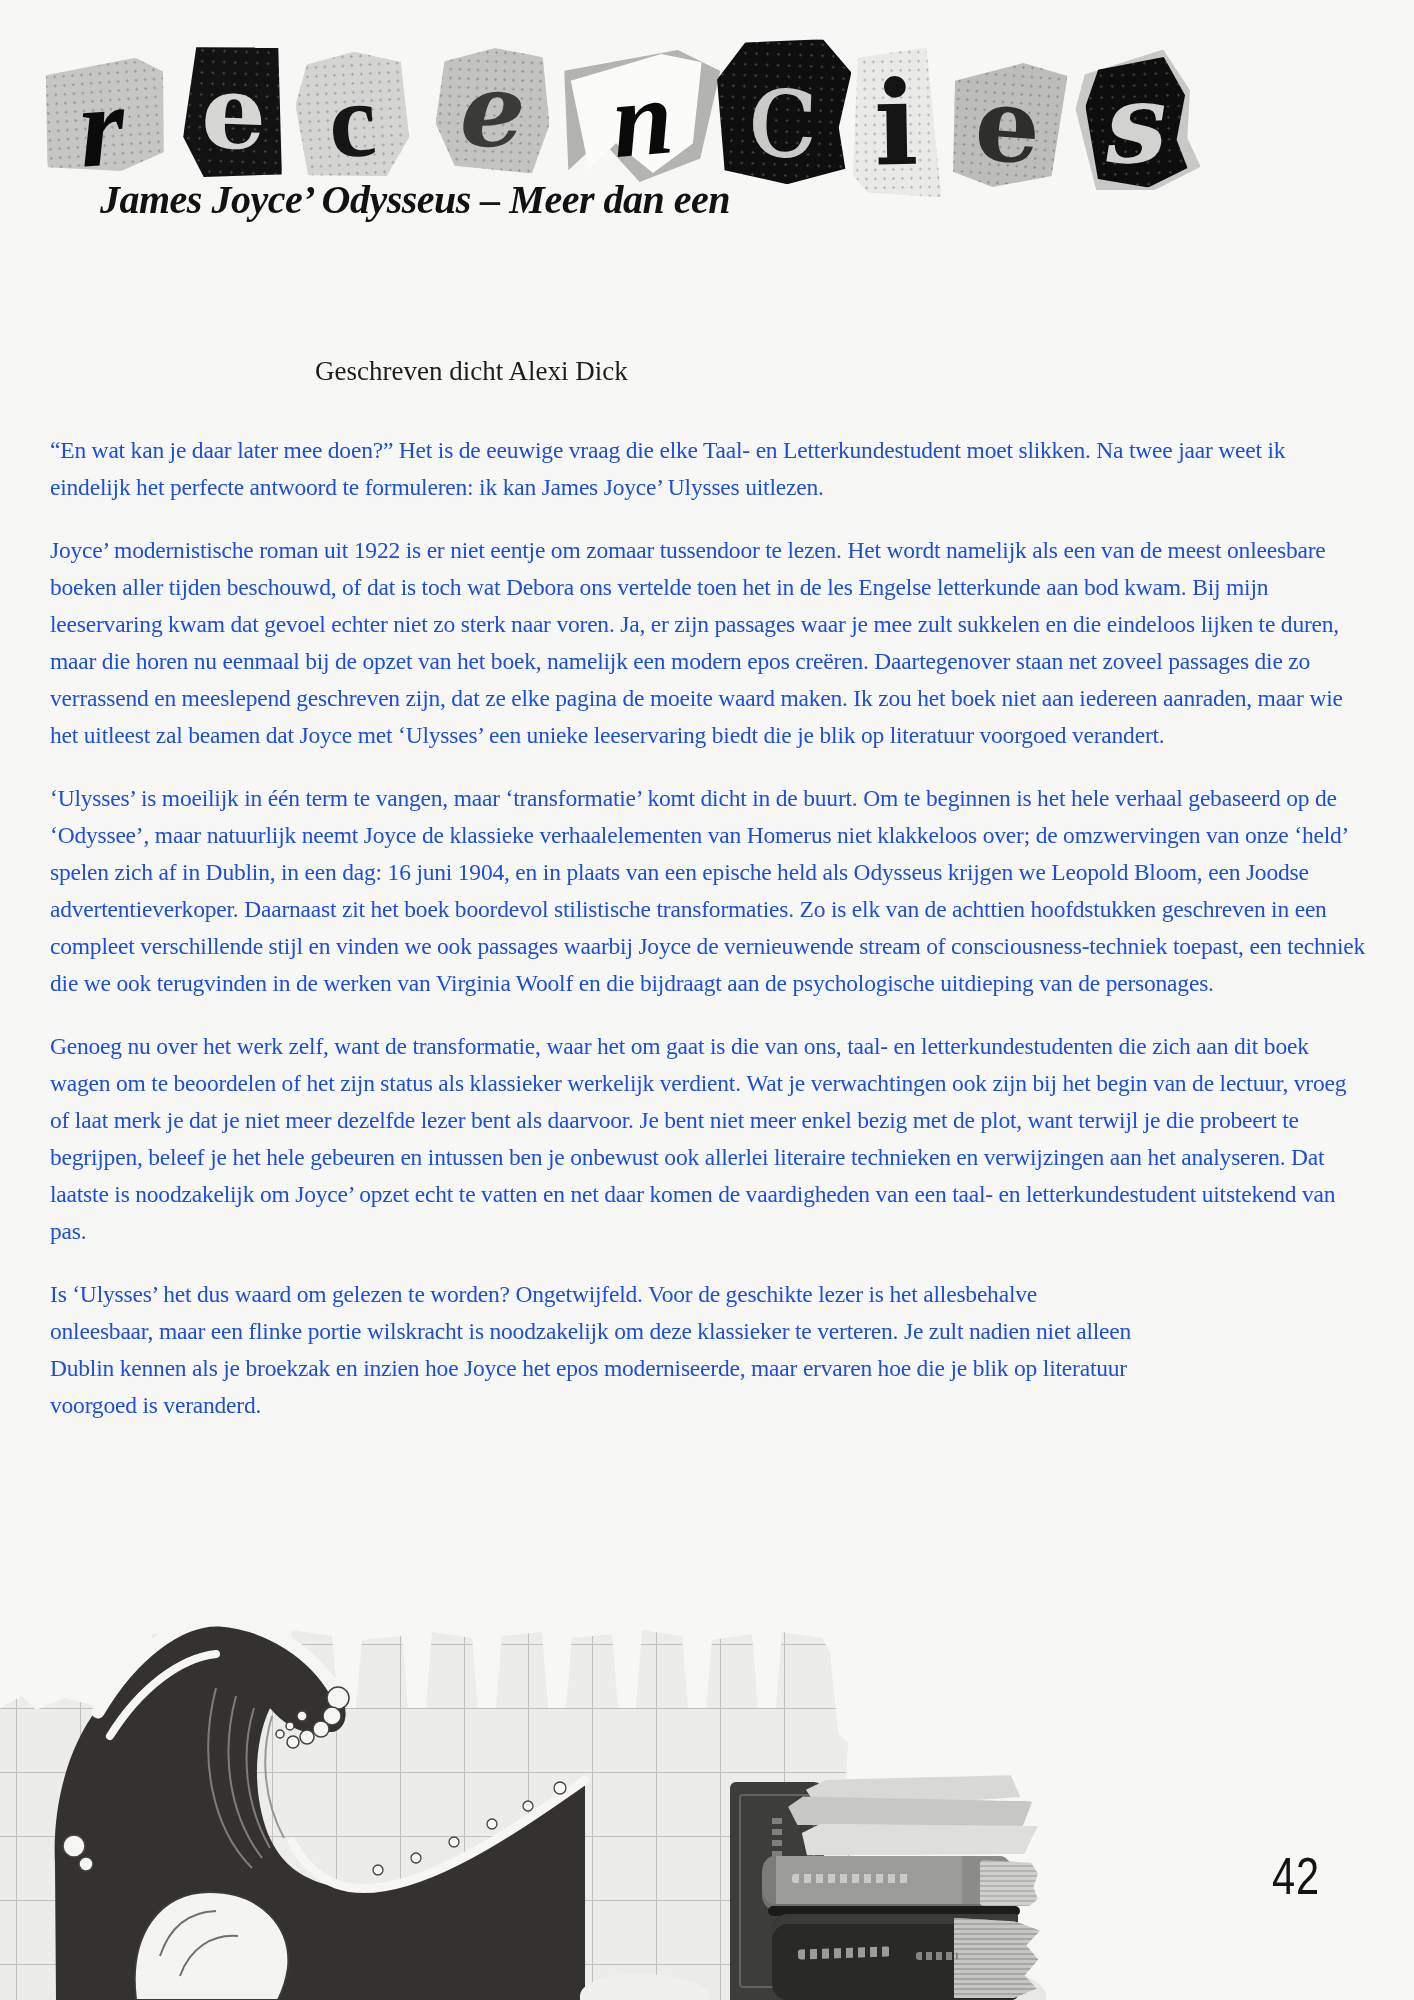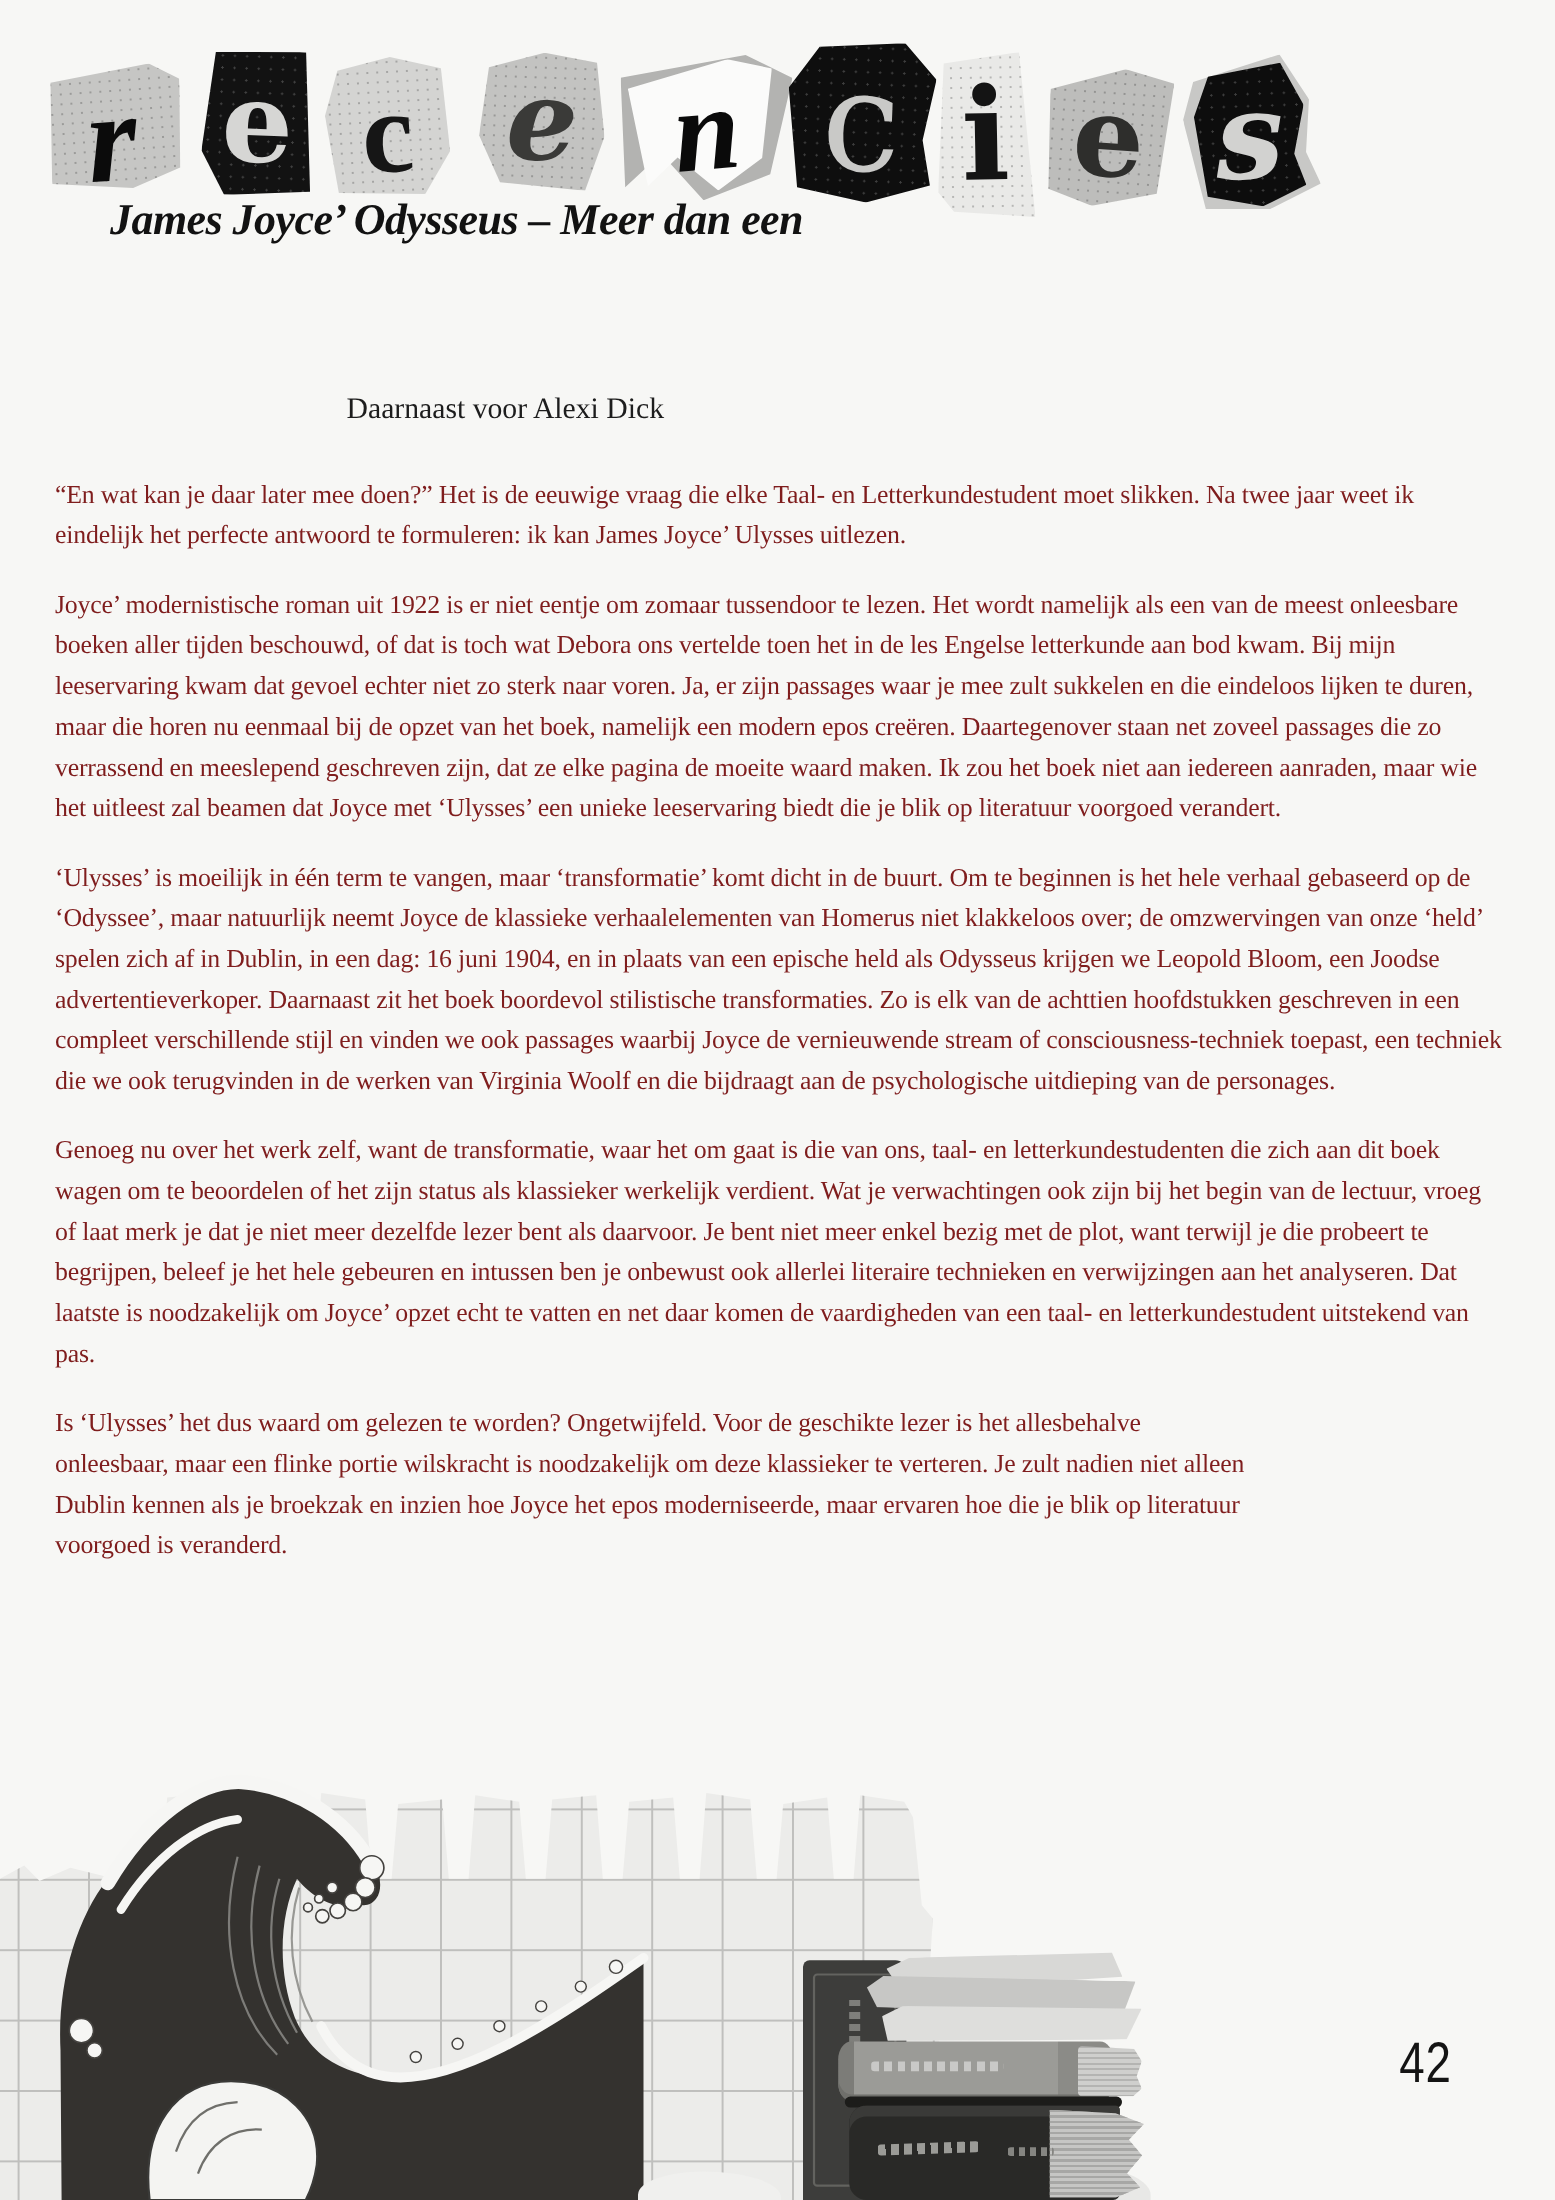--- a/index.html
+++ b/index.html
@@ -56,21 +56,21 @@
   .t9 .paper{background-color:#0d0d0d;clip-path:polygon(14% 8%,80% 0%,100% 30%,90% 64%,100% 86%,60% 100%,10% 92%,0% 36%);}
   .g9{font:italic 700 110px "DejaVu Serif",serif;color:#d2d2d0;}
 
   
   .title-block{position:absolute;left:0;top:172px;width:830px;text-align:center;z-index:4;}
   .title-line{display:block;font:italic 700 40px/55px "Liberation Serif",serif;letter-spacing:-.5px;color:#121212;}
   .byline{position:absolute;left:315px;top:356px;font:400 27px "Liberation Serif",serif;color:#1d1d1d;z-index:4;}
 
   
   .body-text{position:absolute;left:50px;top:432px;width:1320px;z-index:4;}
-  .body-text p{margin:0 0 26px 0;font-size:23.5px;line-height:37px;letter-spacing:-.2px;color:#7f1d1d;}
+  .body-text p{margin:0 0 26px 0;font-size:23.5px;line-height:37px;letter-spacing:-.2px;color:#1d4ed8;}
   .body-text p.narrow{max-width:1090px;margin-top:12px;}
 
   
   .wall{position:absolute;left:0;top:1612px;width:880px;height:388px;z-index:1;
     background-color:#ececea;
     background-image:linear-gradient(to right,#bfbfbd 1.5px,transparent 1.5px),
                      linear-gradient(to bottom,#bfbfbd 1.5px,transparent 1.5px);
     background-size:64px 64px;background-position:16px 96px;
     clip-path:polygon(0px 388px,0px 96px,22px 84px,36px 98px,64px 86px,96px 94px,120px 80px,140px 96px,
       146px 96px,152px 22px,192px 18px,198px 96px,
@@ -167,21 +167,21 @@
   <span class="tile t9">
     <span class="backing"></span>
     <span class="paper speck-light"></span>
     <span class="glyph g9">s</span>
   </span>
 </header>
 
 <div class="title-block">
   <span class="title-line">James Joyce’ Odysseus – Meer dan een</span>
 </div>
-<div class="byline">Daarnaast voor Alexi Dick</div>
+<div class="byline">Geschreven dicht Alexi Dick</div>
 
 <section class="body-text">
   <p>“En wat kan je daar later mee doen?” Het is de eeuwige vraag die elke Taal- en Letterkundestudent moet slikken. Na twee jaar weet ik eindelijk het perfecte antwoord te formuleren: ik kan James Joyce’ Ulysses uitlezen.</p>
   <p>Joyce’ modernistische roman uit 1922 is er niet eentje om zomaar tussendoor te lezen. Het wordt namelijk als een van de meest onleesbare boeken aller tijden beschouwd, of dat is toch wat Debora ons vertelde toen het in de les Engelse letterkunde aan bod kwam. Bij mijn leeservaring kwam dat gevoel echter niet zo sterk naar voren. Ja, er zijn passages waar je mee zult sukkelen en die eindeloos lijken te duren, maar die horen nu eenmaal bij de opzet van het boek, namelijk een modern epos creëren. Daartegenover staan net zoveel passages die zo verrassend en meeslepend geschreven zijn, dat ze elke pagina de moeite waard maken. Ik zou het boek niet aan iedereen aanraden, maar wie het uitleest zal beamen dat Joyce met ‘Ulysses’ een unieke leeservaring biedt die je blik op literatuur voorgoed verandert.</p>
   <p>‘Ulysses’ is moeilijk in één term te vangen, maar ‘transformatie’ komt dicht in de buurt. Om te beginnen is het hele verhaal gebaseerd op de ‘Odyssee’, maar natuurlijk neemt Joyce de klassieke verhaalelementen van Homerus niet klakkeloos over; de omzwervingen van onze ‘held’ spelen zich af in Dublin, in een dag: 16 juni 1904, en in plaats van een epische held als Odysseus krijgen we Leopold Bloom, een Joodse advertentieverkoper. Daarnaast zit het boek boordevol stilistische transformaties. Zo is elk van de achttien hoofdstukken geschreven in een compleet verschillende stijl en vinden we ook passages waarbij Joyce de vernieuwende stream of consciousness-techniek toepast, een techniek die we ook terugvinden in de werken van Virginia Woolf en die bijdraagt aan de psychologische uitdieping van de personages.</p>
   <p>Genoeg nu over het werk zelf, want de transformatie, waar het om gaat is die van ons, taal- en letterkundestudenten die zich aan dit boek wagen om te beoordelen of het zijn status als klassieker werkelijk verdient. Wat je verwachtingen ook zijn bij het begin van de lectuur, vroeg of laat merk je dat je niet meer dezelfde lezer bent als daarvoor. Je bent niet meer enkel bezig met de plot, want terwijl je die probeert te begrijpen, beleef je het hele gebeuren en intussen ben je onbewust ook allerlei literaire technieken en verwijzingen aan het analyseren. Dat laatste is noodzakelijk om Joyce’ opzet echt te vatten en net daar komen de vaardigheden van een taal- en letterkundestudent uitstekend van pas.</p>
   <p class="narrow">Is ‘Ulysses’ het dus waard om gelezen te worden? Ongetwijfeld. Voor de geschikte lezer is het allesbehalve onleesbaar, maar een flinke portie wilskracht is noodzakelijk om deze klassieker te verteren. Je zult nadien niet alleen Dublin kennen als je broekzak en inzien hoe Joyce het epos moderniseerde, maar ervaren hoe die je blik op literatuur voorgoed is veranderd.</p>
 </section>
 
 <div class="wall"></div>

